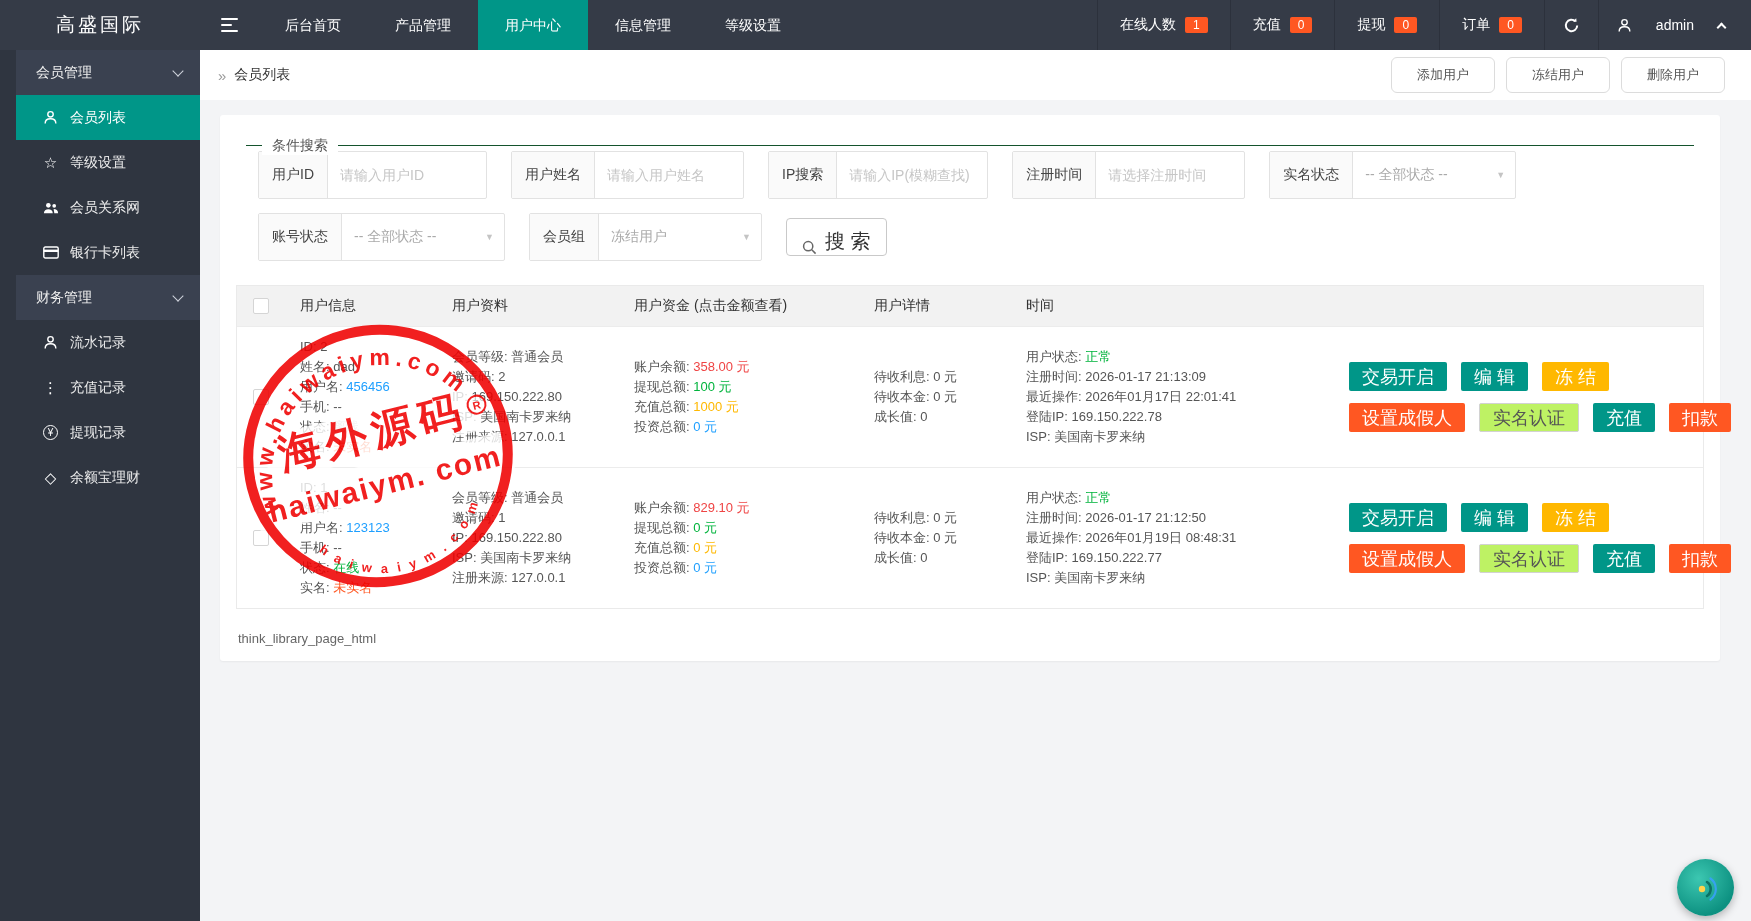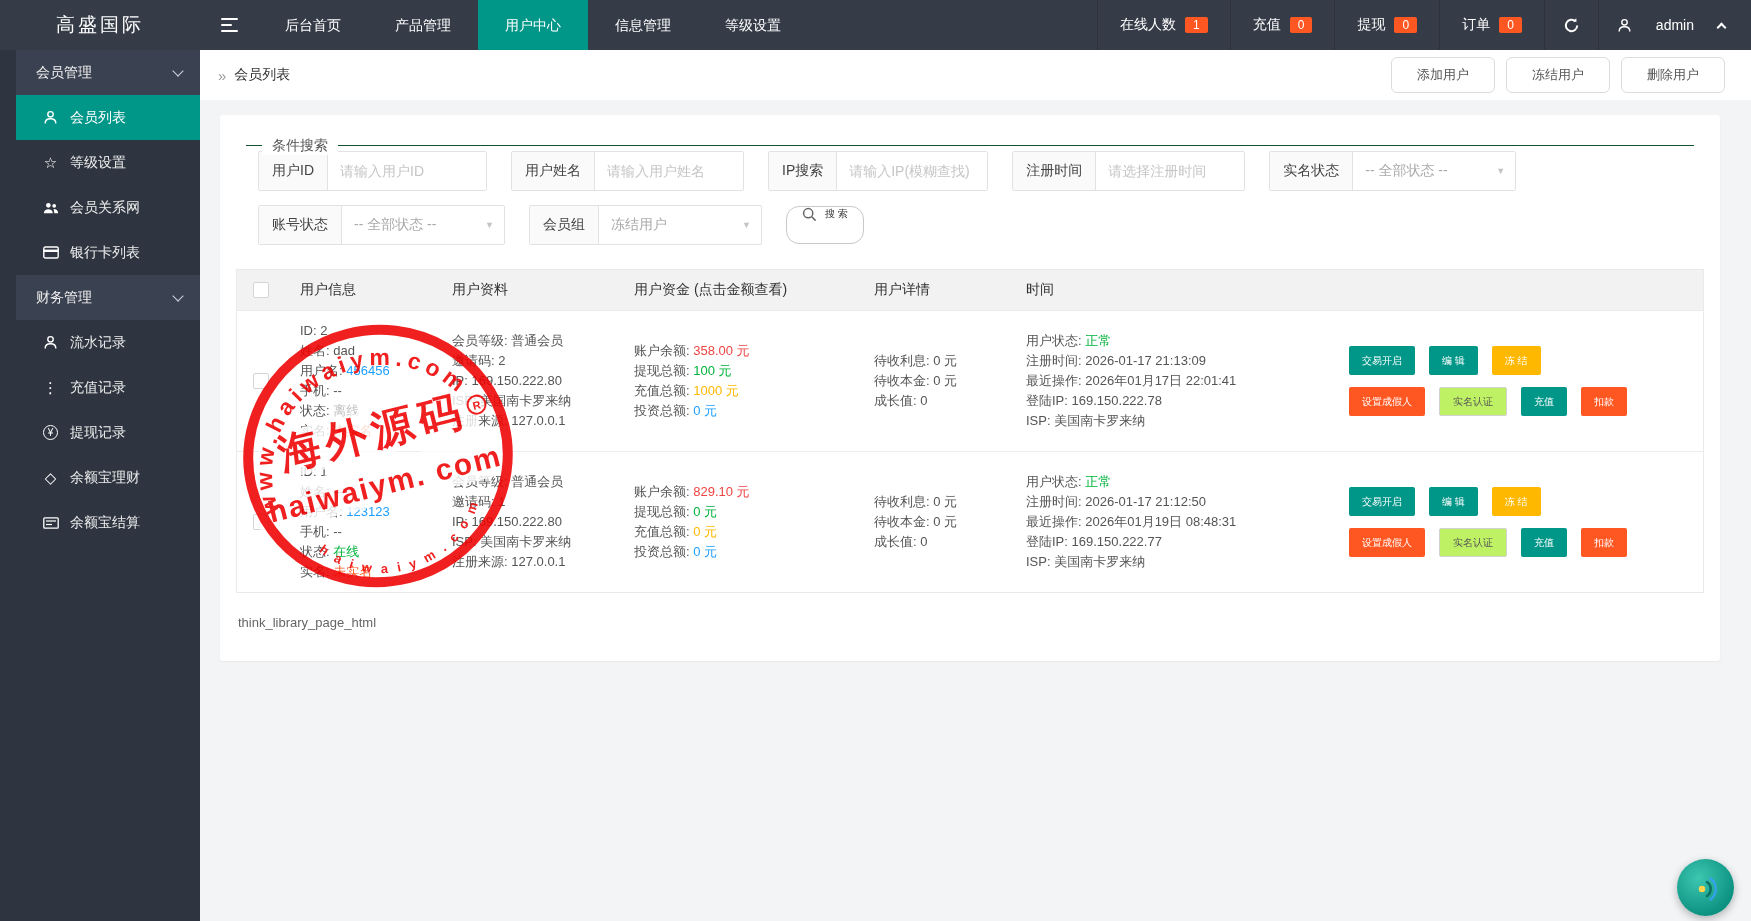--- a/index.html
+++ b/index.html
@@ -37,42 +37,42 @@
   .crumbbar { height:50px; background:#fff; display:flex; align-items:center; padding:0 18px; }
   .crumb-arrow { color:#9a9a9a; font-size:15px; margin-right:8px; }
   .crumb-title { color:#333; font-size:14px; }
   .crumb-actions { margin-left:auto; display:flex; gap:11px; padding-right:8px; }
   .pbtn { background:#fff; border:1px solid #dcdcdc; border-radius:6px; padding:8px 25px; font-size:13px; color:#555; cursor:pointer; font-family:Liberation Sans, sans-serif; }
   .card { position:absolute; left:20px; top:65px; width:1500px; height:546px; background:#fff; border-radius:3px; box-shadow:0 1px 2px rgba(0,0,0,.05); padding:0 16px; }
   
   .fieldset { position:relative; margin:30px 10px 0; border-top:1px solid #14532d; padding-top:5px; }
   .legend { position:absolute; top:-9px; left:16px; background:#fff; padding:0 10px; color:#555; font-size:14px; }
   .srow { display:flex; gap:24px; margin:0 0 14px 12px; align-items:center; }
-  .fg { display:flex; align-items:stretch; height:40px; border:1px solid #e2e2e2; border-radius:2px; background:#fff; }
+  .fg { display:flex; align-items:stretch; height:48px; border:1px solid #e2e2e2; border-radius:2px; background:#fff; }
   .fg-label { background:#fafafa; border-right:1px solid #e2e2e2; display:flex; align-items:center; padding:0 13px; font-size:14px; color:#444; white-space:nowrap; }
   .fg input { border:none; outline:none; padding:0 12px; font-size:14px; color:#666; width:158px; font-family:inherit; background:transparent; }
   .fg input::placeholder { color:#c6c6c6; }
   .selbox { position:relative; display:flex; align-items:center; width:162px; padding:0 26px 0 12px; font-size:14px; color:#aaa; cursor:pointer; white-space:nowrap; }
   .selarrow { position:absolute; right:10px; font-size:9px; color:#c4c4c4; }
-  .searchbtn { height:38px; display:flex; align-items:flex-start; gap:8px; background:#fff; border:1px solid #c9c9c9; border-radius:13px; padding:0 15px; font-size:10px; color:#333; cursor:pointer; font-family:inherit; }
+  .searchbtn { height:38px; display:flex; align-items:flex-end; gap:8px; background:#fff; border:1px solid #c9c9c9; border-radius:4px; padding:0 15px; font-size:20px; color:#333; cursor:pointer; font-family:inherit; }
   
   .table { margin:24px 0 0; border:1px solid #eaeaea; }
   .thead, .trow { display:grid; grid-template-columns:48px 152px 182px 240px 152px 318px 1fr; }
   .thead { background:#f2f2f2; height:40px; align-items:center; font-size:14px; color:#333; }
   .thead .cell { padding-left:15px; }
   .trow { border-top:1px solid #ececec; align-items:center; min-height:134px; font-size:13px; color:#555; }
   .trow .cell { padding:10px 4px 10px 15px; line-height:20px; }
   .c-check { display:flex; justify-content:center; padding:0 !important; }
   .checkbox { width:16px; height:16px; border:1px solid #d5d5d5; border-radius:2px; background:#fff; cursor:pointer; display:inline-block; }
   .val-red { color:#ef4444; } .val-green { color:#00b33c; } .val-orange { color:#ffb800; }
   .val-blue { color:#1e9fff; } .val-gray { color:#c2c2c2; } .val-danger { color:#ff5722; }
   .link { color:#1e9fff; cursor:pointer; }
   .c-actions { padding:10px 10px 10px 20px !important; display:flex; flex-direction:column; gap:12px; justify-content:center; }
   .btn-line { display:flex; gap:14px; }
-  .btn { height:29px; padding:0 13px; border:none; border-radius:2px; font-size:10px; color:#fff; cursor:pointer; display:inline-flex; align-items:center; white-space:nowrap; font-family:inherit; }
+  .btn { height:29px; padding:0 13px; border:none; border-radius:2px; font-size:18px; color:#fff; cursor:pointer; display:inline-flex; align-items:center; white-space:nowrap; font-family:inherit; }
   .btn.teal { background:#009688; } .btn.yellow { background:#ffb800; } .btn.orange { background:#ff5722; }
   .btn.plain { background:#bef264; border:1px solid #d2d2d2; color:#555; }
   .footnote { margin:22px 0 0 2px; color:#666; font-size:13px; }
   
   .stamp { position:absolute; left:228px; top:310px; z-index:30; pointer-events:none; }
   .fab { position:absolute; left:1677px; top:859px; width:57px; height:57px; border-radius:50%;
     background:radial-gradient(circle at 38% 34%, #3cc7b1, #0d9181 72%);
     box-shadow:0 3px 9px rgba(0,0,0,.28); display:flex; align-items:center; justify-content:center; cursor:pointer; z-index:25; }
 </style>
 </head>
@@ -183,30 +183,20 @@
   </div>
   <div class="side-item">
     <span class="side-icon">
         <span class="yen-circle">¥</span>
       </span>
     <span>提现记录</span>
   </div>
   <div class="side-item">
     <span class="side-icon">◇</span>
     <span>余额宝理财</span>
-  </div>
-  <div class="side-item">
-    <span class="side-icon">
-      <svg width="16" height="12" viewBox="0 0 16 12">
-          <rect x="0.8" y="0.8" width="14.4" height="10.4" rx="1" fill="none" stroke="#fff" stroke-width="1.3"></rect>
-          <line x1="3" y1="4" x2="13" y2="4" stroke="#fff" stroke-width="1.2"></line>
-          <line x1="3" y1="7.5" x2="9" y2="7.5" stroke="#fff" stroke-width="1.2"></line>
-        </svg>
-    </span>
-    <span>余额宝结算</span>
   </div>
 </aside>
 
 <main class="main">
   <div class="crumbbar">
     <span class="crumb-arrow">»</span>
     <span class="crumb-title">会员列表</span>
     <div class="crumb-actions">
       <button class="pbtn">添加用户</button>
       <button class="pbtn">冻结用户</button>

